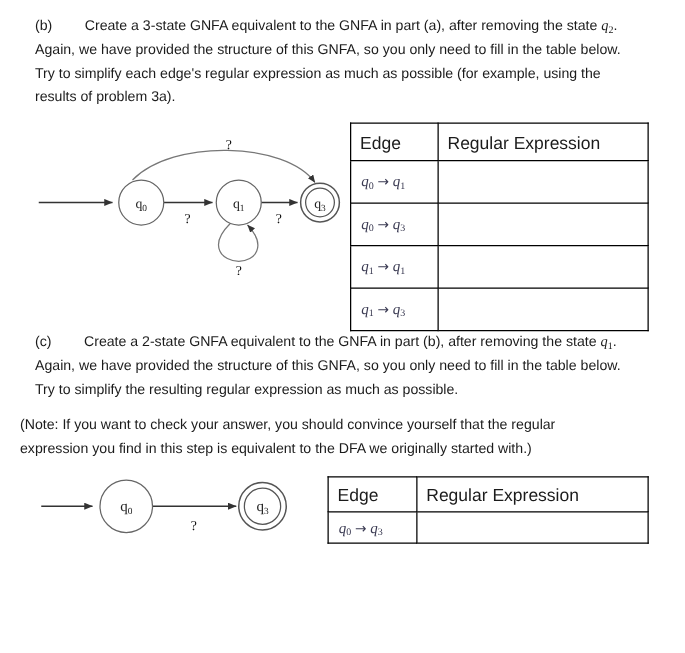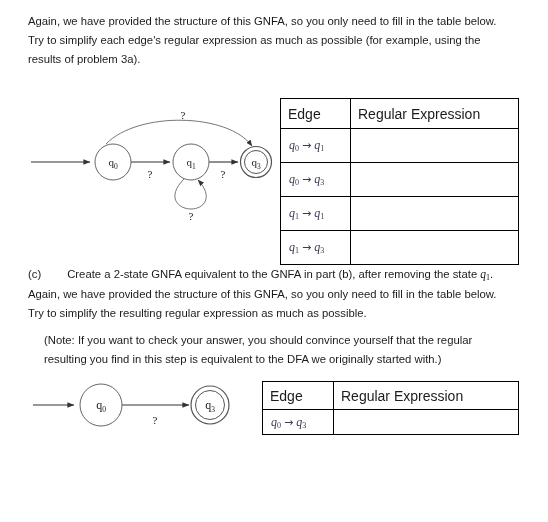--- a/index.html
+++ b/index.html
@@ -96,20 +96,24 @@
   .q-mark {
     font-family: "Liberation Serif", serif;
     font-size: 11px;
     fill: #111;
   }
 </style>
 </head>
 <body>
 
 <div class="prose" style="left:28px; top:12px; width:500px;">
+  <p>
+    <span class="label-tag">(b)</span><span class="indent-gap"></span><span>Create a 3-state GNFA equivalent to the GNFA in part (a), after removing the state</span>
+    <span class="mathvar"><span>q</span><sub>2</sub></span><span>.</span>
+  </p>
   <p>Again, we have provided the structure of this GNFA, so you only need to fill in the table below.</p>
   <p>Try to simplify each edge's regular expression as much as possible (for example, using the</p>
   <p>results of problem 3a).</p>
 </div>
 
 <div class="diagram" style="left:28px; top:105px;">
   <svg width="250" height="115" viewBox="0 0 250 115">
     <defs>
       <marker id="ah" markerWidth="7" markerHeight="7" refX="6" refY="2.6" orient="auto" markerUnits="strokeWidth">
         <path d="M0,0 L6.2,2.6 L0,5.2 z" fill="#333"></path>
@@ -189,23 +193,23 @@
 
 <div class="prose" style="left:28px; top:265px; width:500px;">
   <p>
     <span class="label-tag">(c)</span><span class="indent-gap"></span><span>Create a 2-state GNFA equivalent to the GNFA in part (b), after removing the state</span>
     <span class="mathvar"><span>q</span><sub>1</sub></span><span>.</span>
   </p>
   <p>Again, we have provided the structure of this GNFA, so you only need to fill in the table below.</p>
   <p>Try to simplify the resulting regular expression as much as possible.</p>
 </div>
 
-<div class="prose" style="left:44px; top:331px; width:500px;">
+<div class="prose" style="left:16px; top:331px; width:500px;">
   <p>(Note: If you want to check your answer, you should convince yourself that the regular</p>
-  <p>resulting you find in this step is equivalent to the DFA we originally started with.)</p>
+  <p>expression you find in this step is equivalent to the DFA we originally started with.)</p>
 </div>
 
 <div class="diagram" style="left:28px; top:380px;">
   <svg width="230" height="60" viewBox="0 0 230 60">
     <defs>
       <marker id="ahc" markerWidth="7" markerHeight="7" refX="6" refY="2.6" orient="auto" markerUnits="strokeWidth">
         <path d="M0,0 L6.2,2.6 L0,5.2 z" fill="#333"></path>
       </marker>
     </defs>
 

